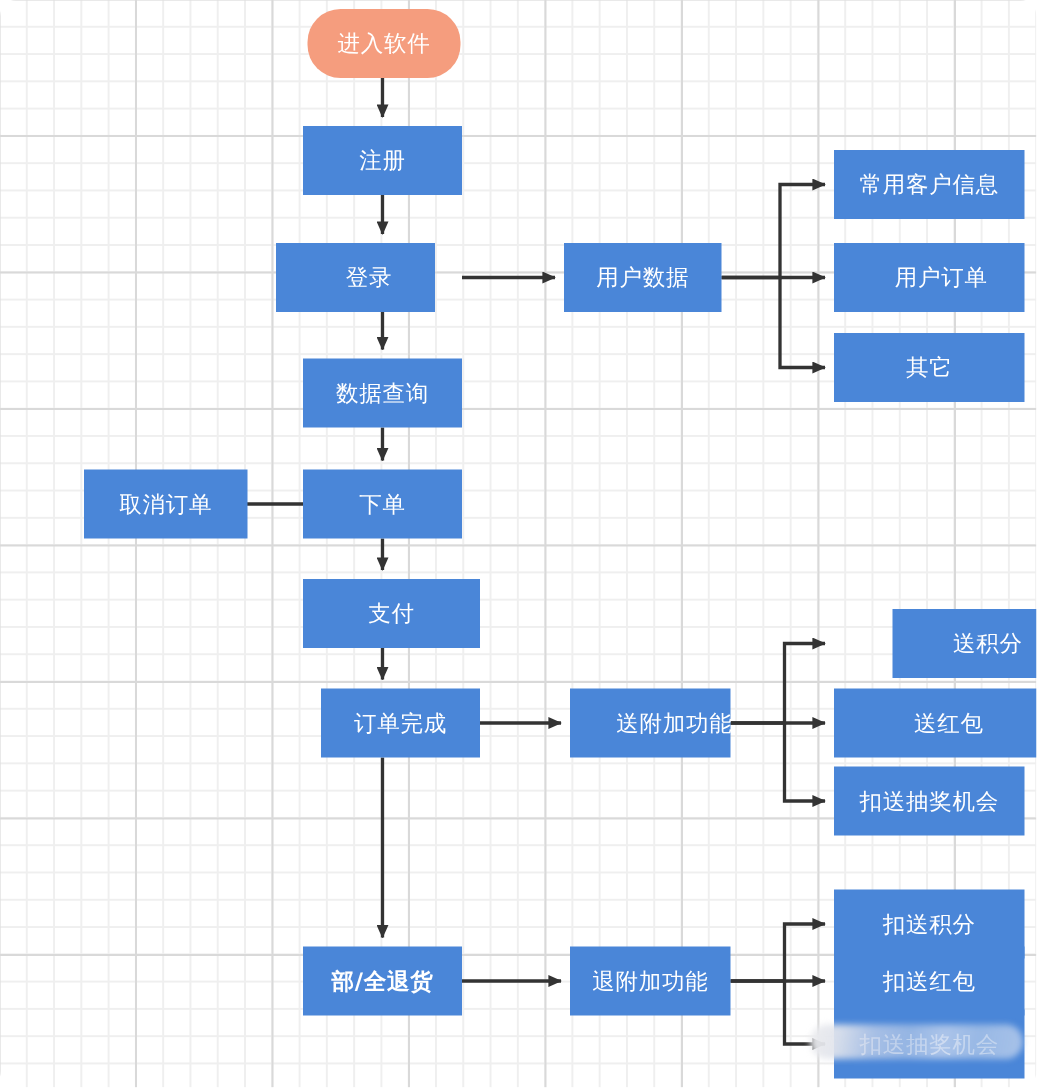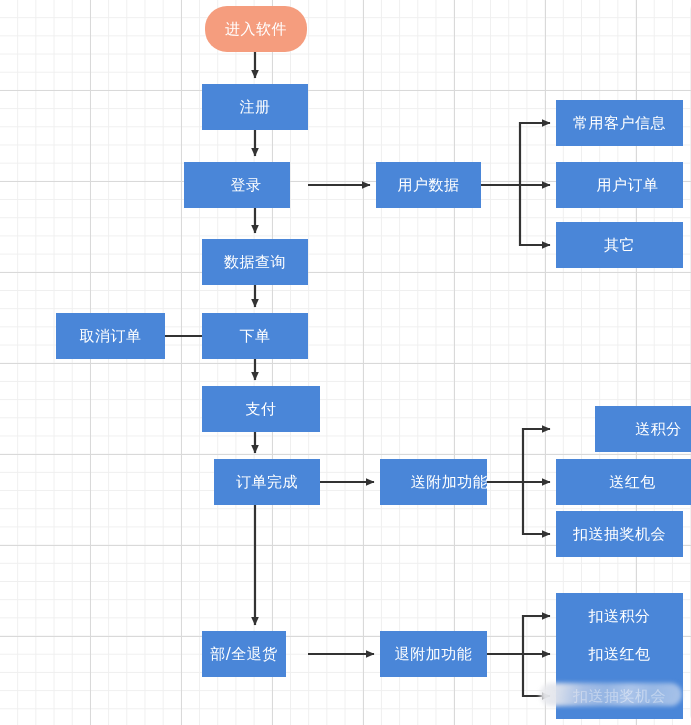--- a/index.html
+++ b/index.html
@@ -147,21 +147,21 @@
       </div>
       <div class="node process" style="left: 556px; top: 406px; width: 127px; height: 46px; margin-left: 39px;">
         <span>送积分</span>
       </div>
       <div class="node process" style="left: 556px; top: 459px; width: 153px; height: 46px;">
         <span>送红包</span>
       </div>
       <div class="node process" style="left: 556px; top: 511px; width: 127px; height: 46px;">
         <span>扣送抽奖机会</span>
       </div>
-      <div class="node process" style="left: 202px; top: 631px; width: 84px; height: 46px;">
+      <div class="node process" style="left: 202px; top: 631px; width: 106px; height: 46px; font-weight: bold;">
         <span>部/全退货</span>
       </div>
       <div class="node process" style="left: 380px; top: 631px; width: 107px; height: 46px;">
         <span>退附加功能</span>
       </div>
       <div class="node process" style="left: 556px; top: 593px; width: 127px; height: 46px;">
         <span>扣送积分</span>
       </div>
       <div class="node process" style="left: 556px; top: 631px; width: 127px; height: 46px;">
         <span>扣送红包</span>

